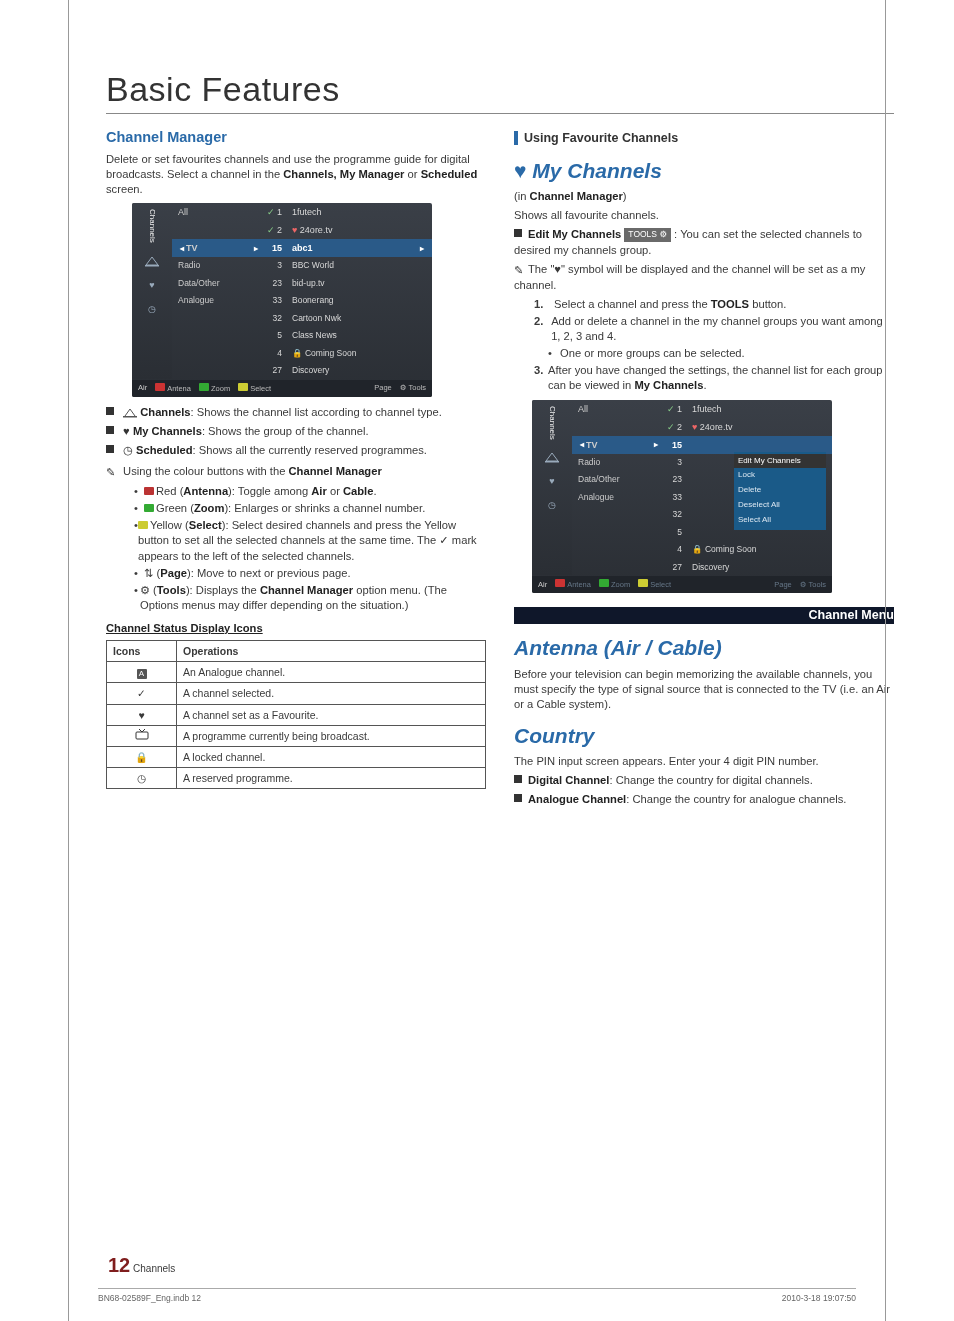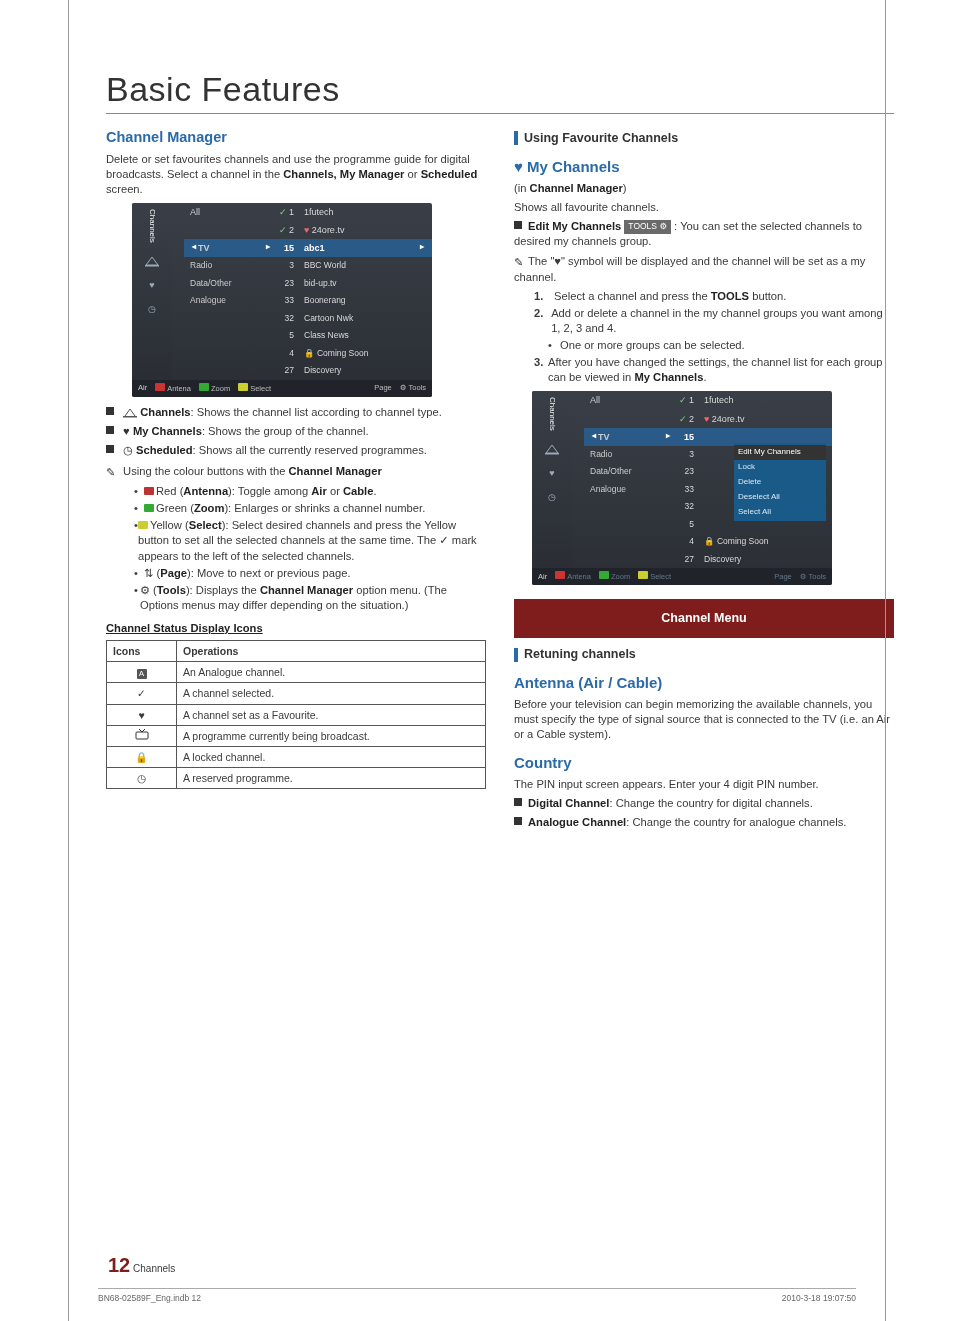--- a/index.html
+++ b/index.html
@@ -5,25 +5,25 @@
   * { box-sizing: border-box; margin: 0; padding: 0; }
   body { font-family: Arial, Helvetica, sans-serif; background: #fff; width: 954px; margin: 0 auto; color: #3a3a3a; }
   .page { padding: 70px 60px 40px 60px; position: relative; min-height: 1321px; }
   .left-rule { position: absolute; left: 68px; top: 0; bottom: 0; border-left: 1px solid #999; }
   .right-rule { position: absolute; right: 68px; top: 0; bottom: 0; border-left: 1px solid #999; }
   h1 { font-weight: 300; font-size: 34px; color: #333; margin: 0 0 4px 46px; letter-spacing: 0.5px; }
   .hr { border-top: 1.5px solid #888; margin: 0 0 10px 46px; }
   .cols { display: flex; gap: 28px; margin-left: 46px; }
   .col { flex: 1; font-size: 11.2px; line-height: 1.35; }
   h2 { color: #2a6aa8; font-size: 14.5px; font-weight: bold; margin: 4px 0 4px 0; }
-  h3 { color: #2a6aa8; font-size: 15px; font-weight: bold; margin: 10px 0 4px 0; }
+  h3 { color: #2a6aa8; font-size: 21px; font-weight: bold; margin: 10px 0 4px 0; font-style: italic; }
   .subbar { display: flex; align-items: center; margin: 6px 0; }
   .subbar .tick { width: 4px; height: 14px; background: #2a6aa8; margin-right: 6px; }
   .subbar .txt { font-weight: bold; color: #333; font-size: 12.5px; }
-  .channel-menu-bar { background: #7f1d1d; color: #fff; text-align: center; font-weight: bold; font-size: 12.5px; padding: 11px 0; margin: 14px 0 8px 0; }
+  .channel-menu-bar { background: #0f172a; color: #fff; text-align: right; font-weight: bold; font-size: 12.5px; padding: 0 0; margin: 14px 0 8px 0; }
   p { margin: 4px 0; }
   b { color: #222; }
   .sq { display: inline-block; width: 8px; height: 8px; background: #333; margin-right: 6px; vertical-align: 1px; }
   .note-icon { display: inline-block; width: 14px; vertical-align: -1px; }
   .bullet-list { margin-left: 28px; }
   .bullet-list .row { display: flex; margin: 2px 0; }
   .bullet-list .dot { width: 10px; }
   .num-list { margin-left: 20px; }
   .num-list .row { display: flex; margin: 2px 0; }
   .num-list .n { width: 20px; font-weight: bold; }
@@ -31,21 +31,21 @@
   .sub-dot .d { width: 12px; }
   .tools-badge { display: inline-block; background: #6a6a6a; color: #fff; font-size: 8.5px; border-radius: 0; padding: 1px 4px; vertical-align: 1px; }
   .small-a { display: inline-block; background: #555; color: #fff; font-size: 8px; width: 10px; height: 10px; text-align: center; line-height: 10px; border-radius: 1px; vertical-align: 0; }
   .colorbtn { display: inline-block; width: 10px; height: 8px; border-radius: 1px; vertical-align: 0; margin-right: 2px; }
   .heart { color: #333; }
   
   .tvui { width: 300px; margin: 6px 0 8px 26px; font-size: 9px; color: #d8d8d8; background: linear-gradient(180deg,#3a3f47,#2a2e34); border-radius: 2px; overflow: hidden; position: relative; }
   .tvui .side { position: absolute; left: 0; top: 0; bottom: 18px; width: 40px; background: linear-gradient(180deg,#3a3f47,#2a2e34); display: flex; flex-direction: column; align-items: center; padding-top: 6px; gap: 12px; }
   .tvui .sidelabel { writing-mode: vertical-rl; font-size: 8px; color: #eee; }
   .tvui .body { margin-left: 40px; }
-  .tvui .toprow, .tvui .selrow, .tvui .drow { display: flex; align-items: flex-start; padding: 3px 6px; margin-left: 12px; }
+  .tvui .toprow, .tvui .selrow, .tvui .drow { display: flex; align-items: flex-end; padding: 3px 6px; }
   .tvui .c1 { width: 74px; color: #ccc; }
   .tvui .c2 { width: 40px; text-align: right; padding-right: 10px; }
   .tvui .c3 { flex: 1; }
   .tvui .selrow { background: #2a5a88; color: #fff; font-weight: bold; }
   .tvui .selrow .arrow { font-size: 8px; padding: 0 2px; }
   .tvui .drow { font-size: 8.5px; }
   .tvui .footer { background: #20242a; font-size: 7.5px; padding: 3px 6px; display: flex; gap: 8px; align-items: center; color: #bbb; }
   .tvui .footer .lab { color: #ccc; }
   .ctx-menu { position: absolute; right: 6px; top: 52px; background: #1a5a88; font-size: 8px; width: 92px; padding: 2px 0; }
   .ctx-menu .hdr { background: #333; color: #fff; padding: 2px 4px; font-size: 8px; }
@@ -340,24 +340,20 @@
           <span class="lab">Air</span>
           <span><span class="colorbtn" style="background:#c33"></span><span>Antena</span></span>
           <span><span class="colorbtn" style="background:#3a3"></span><span>Zoom</span></span>
           <span><span class="colorbtn" style="background:#cc3"></span><span>Select</span></span>
           <span style="margin-left:auto"><span>Page</span></span>
           <span><span>⚙</span> <span>Tools</span></span>
         </div>
       </div>
 
       <div class="channel-menu-bar">Channel Menu</div>
-      <div class="subbar">
-          <span class="tick"></span>
-          <span class="txt">Retuning channels</span>
-        </div>
 
       <h3>Antenna (Air / Cable)</h3>
       <p>Before your television can begin memorizing the available channels, you must specify the type of signal source that is connected to the TV (i.e. an Air or a Cable system).</p>
 
       <h3>Country</h3>
       <p>The PIN input screen appears. Enter your 4 digit PIN number.</p>
       <p><span class="sq"></span><b>Digital Channel</b><span>: Change the country for digital channels.</span></p>
       <p><span class="sq"></span><b>Analogue Channel</b><span>: Change the country for analogue channels.</span></p>
     </div>
   </div>

